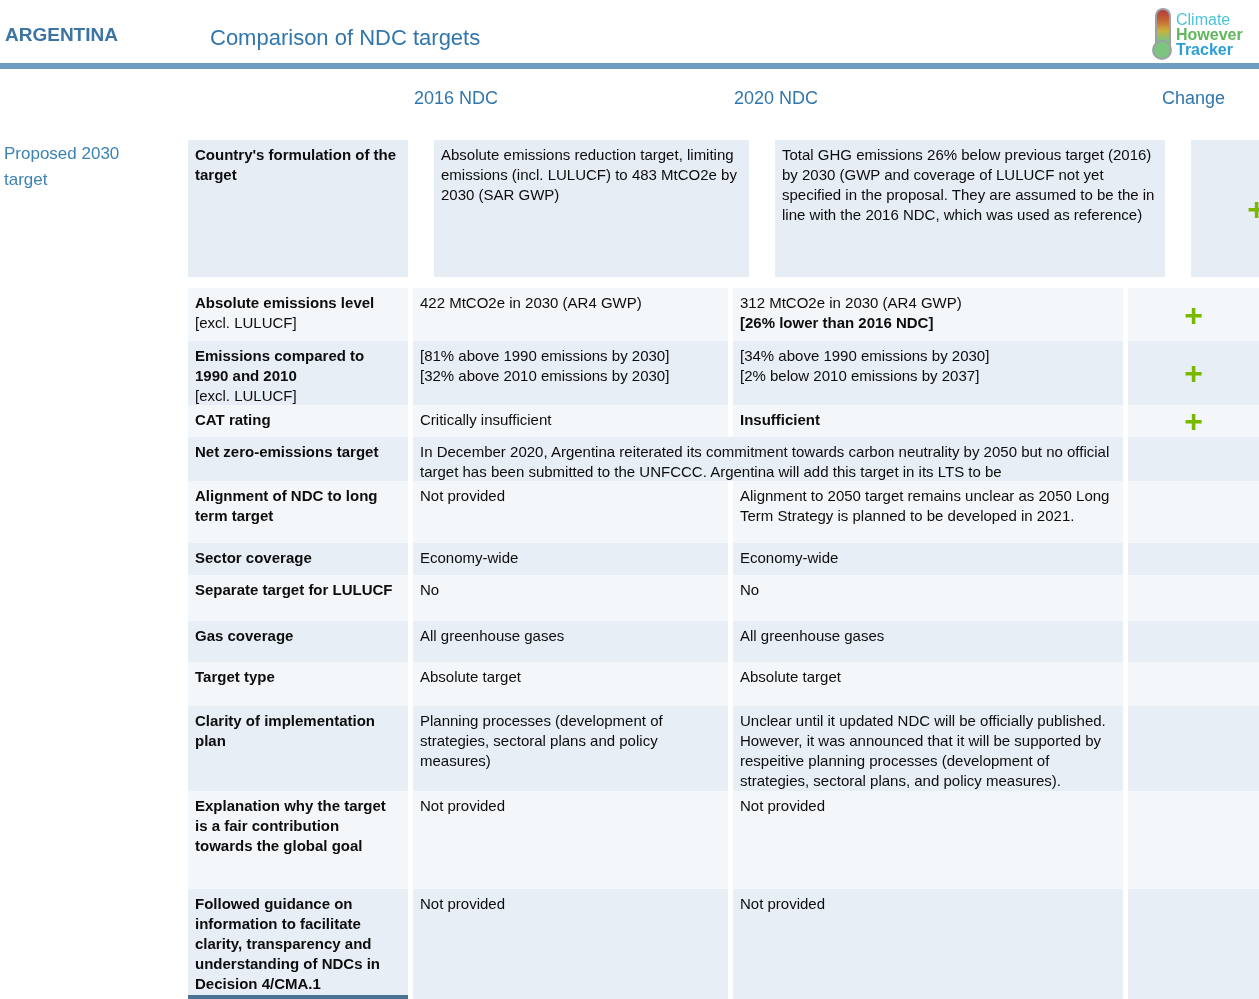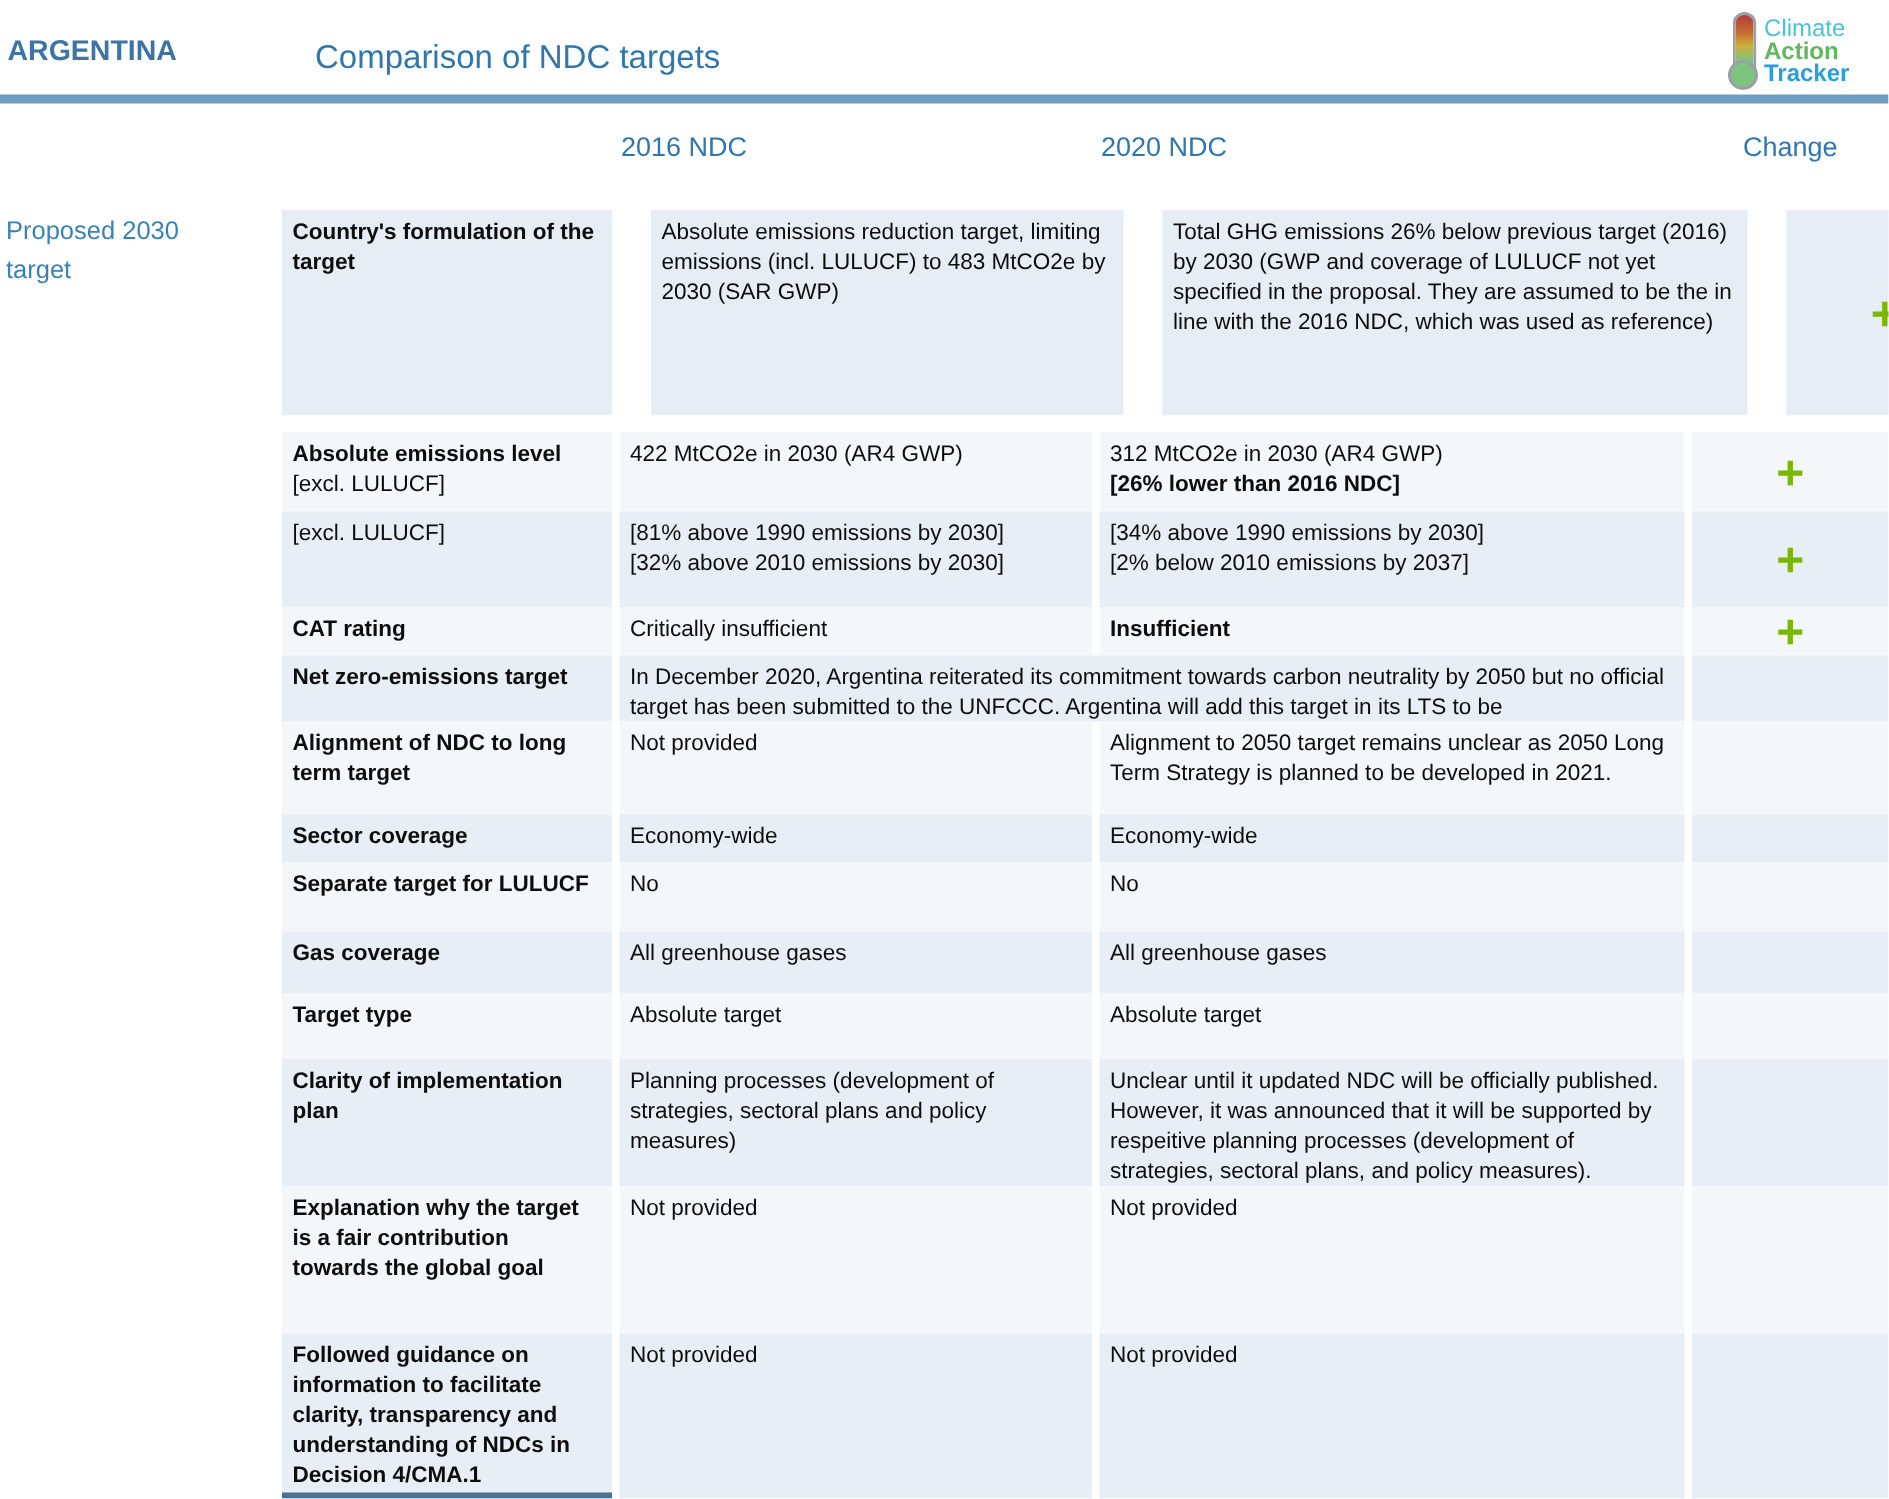--- a/index.html
+++ b/index.html
@@ -63,21 +63,21 @@
 <div class="country">ARGENTINA</div>
 <div class="report-title">Comparison of NDC targets</div>
 
 <div class="logo">
   <div class="thermo">
     <div class="stem"></div>
       <div class="bulb"></div>
   </div>
   <div class="logo-text">
     <span class="logo-climate">Climate</span>
-    <span class="logo-action">Action</span>
+    <span class="logo-action">However</span>
     <span class="logo-tracker">Tracker</span>
   </div>
 </div>
 
 <div class="divider"></div>
 
 <div class="colhead ch-2016">2016 NDC</div>
 <div class="colhead ch-2020">2020 NDC</div>
 <div class="colhead ch-change">Change</div>
 
@@ -106,20 +106,21 @@
       <div>312 MtCO2e in 2030 (AR4 GWP)</div>
       <div class="boldline">[26% lower than 2016 NDC]</div>
     </div>
     <div class="cell changecell">
       <span class="plus">+</span>
     </div>
   </div>
 
   <div class="trow dark r2">
     <div class="cell lab">
+      <span>Emissions compared to 1990 and 2010</span>
       <span class="note">[excl. LULUCF]</span>
     </div>
     <div class="cell">
       <div>[81% above 1990 emissions by 2030]</div>
       <div>[32% above 2010 emissions by 2030]</div>
     </div>
     <div class="cell">
       <div>[34% above 1990 emissions by 2030]</div>
       <div>[2% below 2010 emissions by 2037]</div>
     </div>

